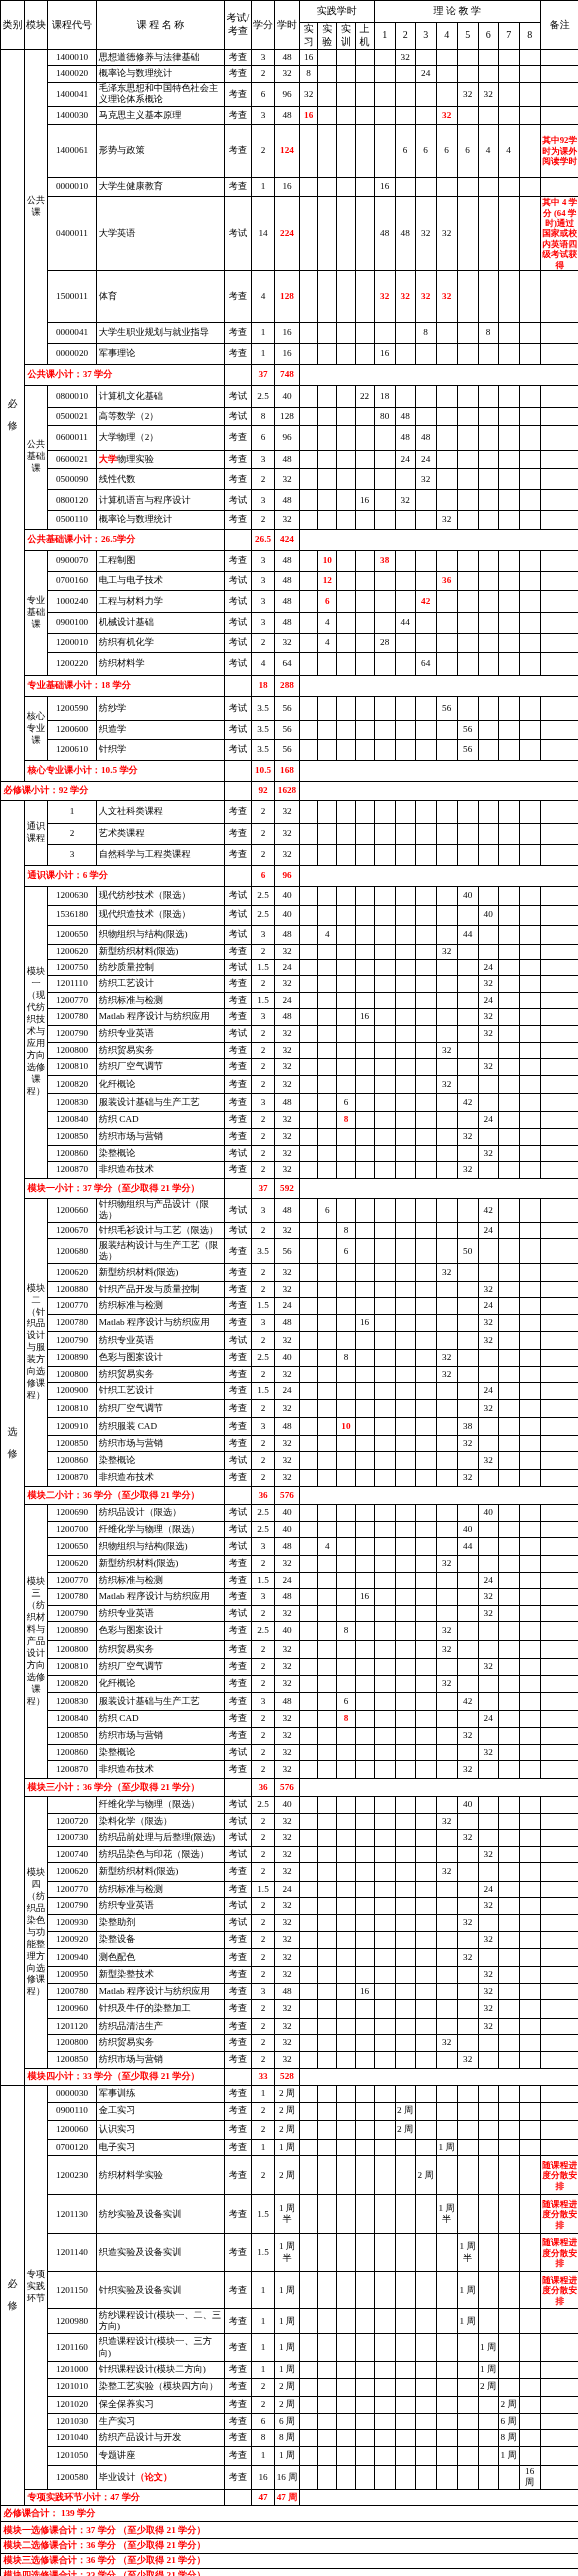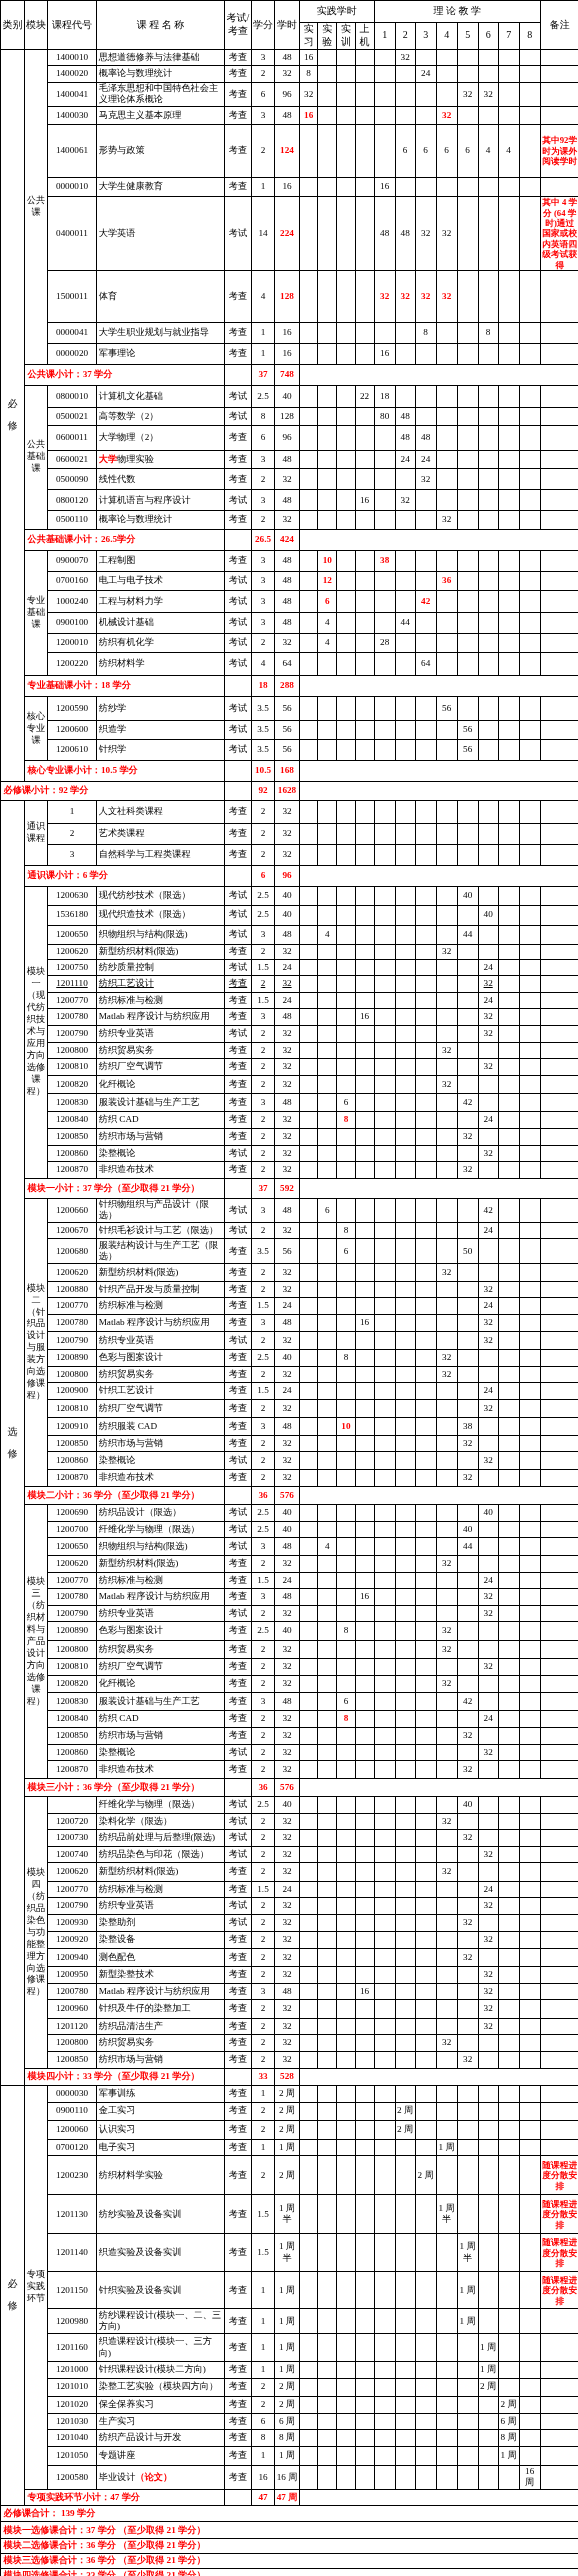--- a/index.html
+++ b/index.html
@@ -793,21 +793,21 @@
           <td></td>
           <td></td>
           <td></td>
           <td></td>
           <td></td>
           <td>24</td>
           <td></td>
           <td></td>
           <td class="c-note"></td>
         </tr>
-        <tr style="height: 16.6px; text-decoration: underline;">
+        <tr style="height: 16.6px;">
           <td>1201110</td>
           <td class="c-name">纺织工艺设计</td>
           <td>考查</td>
           <td>2</td>
           <td>32</td>
           <td></td>
           <td></td>
           <td></td>
           <td></td>
           <td></td>

